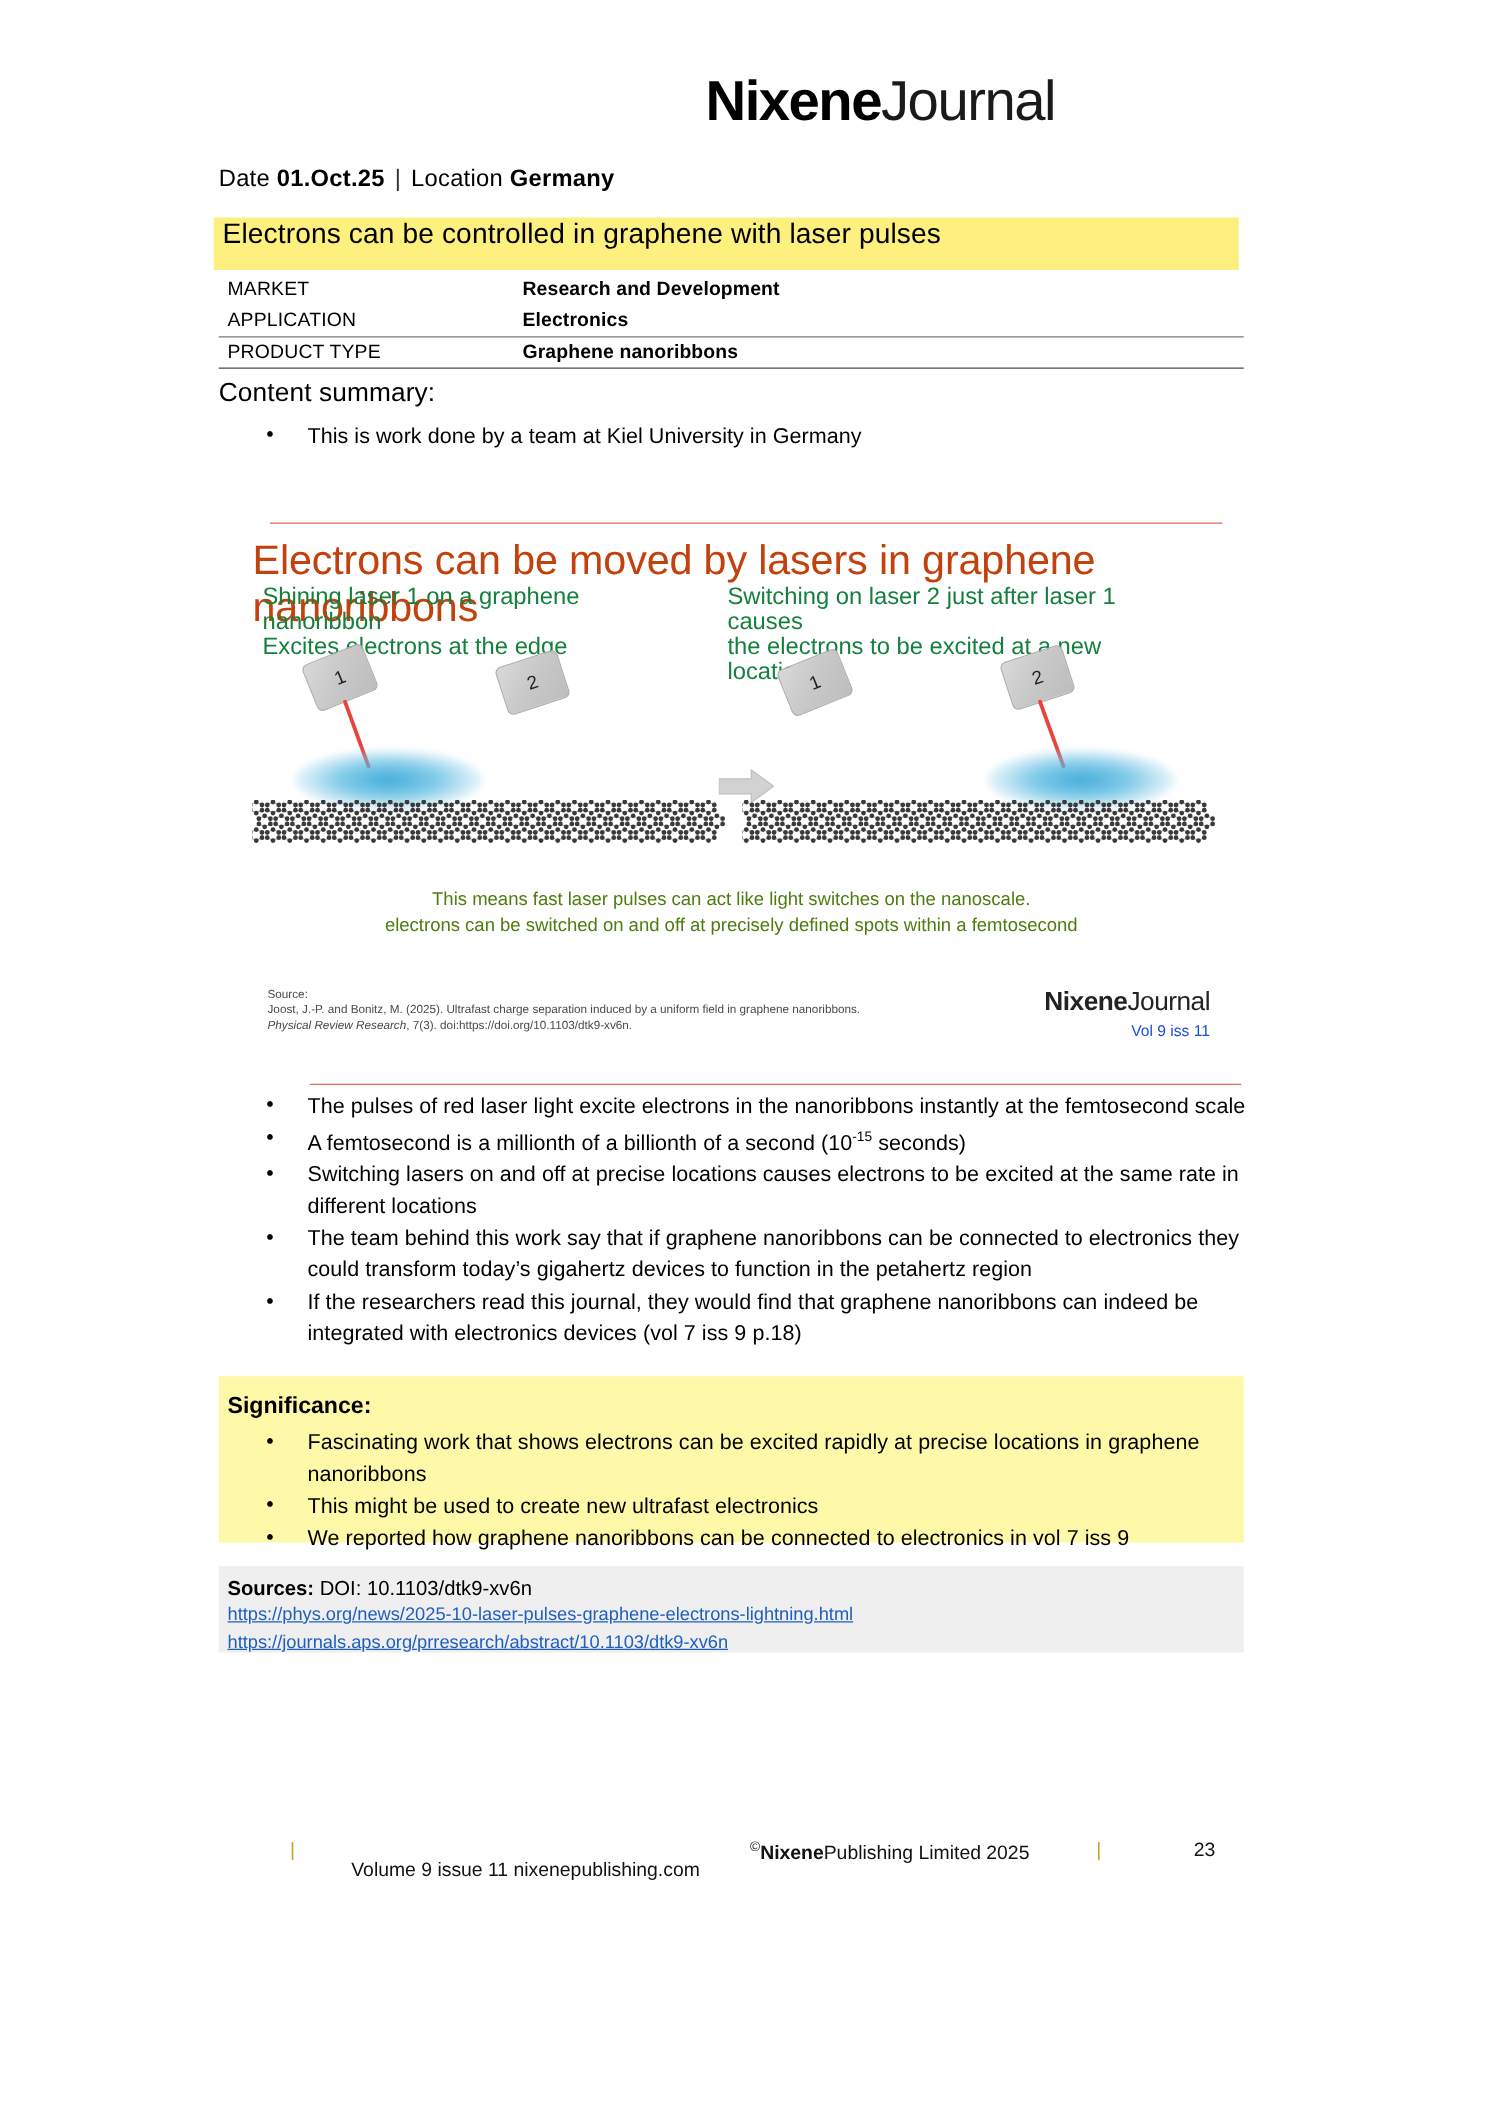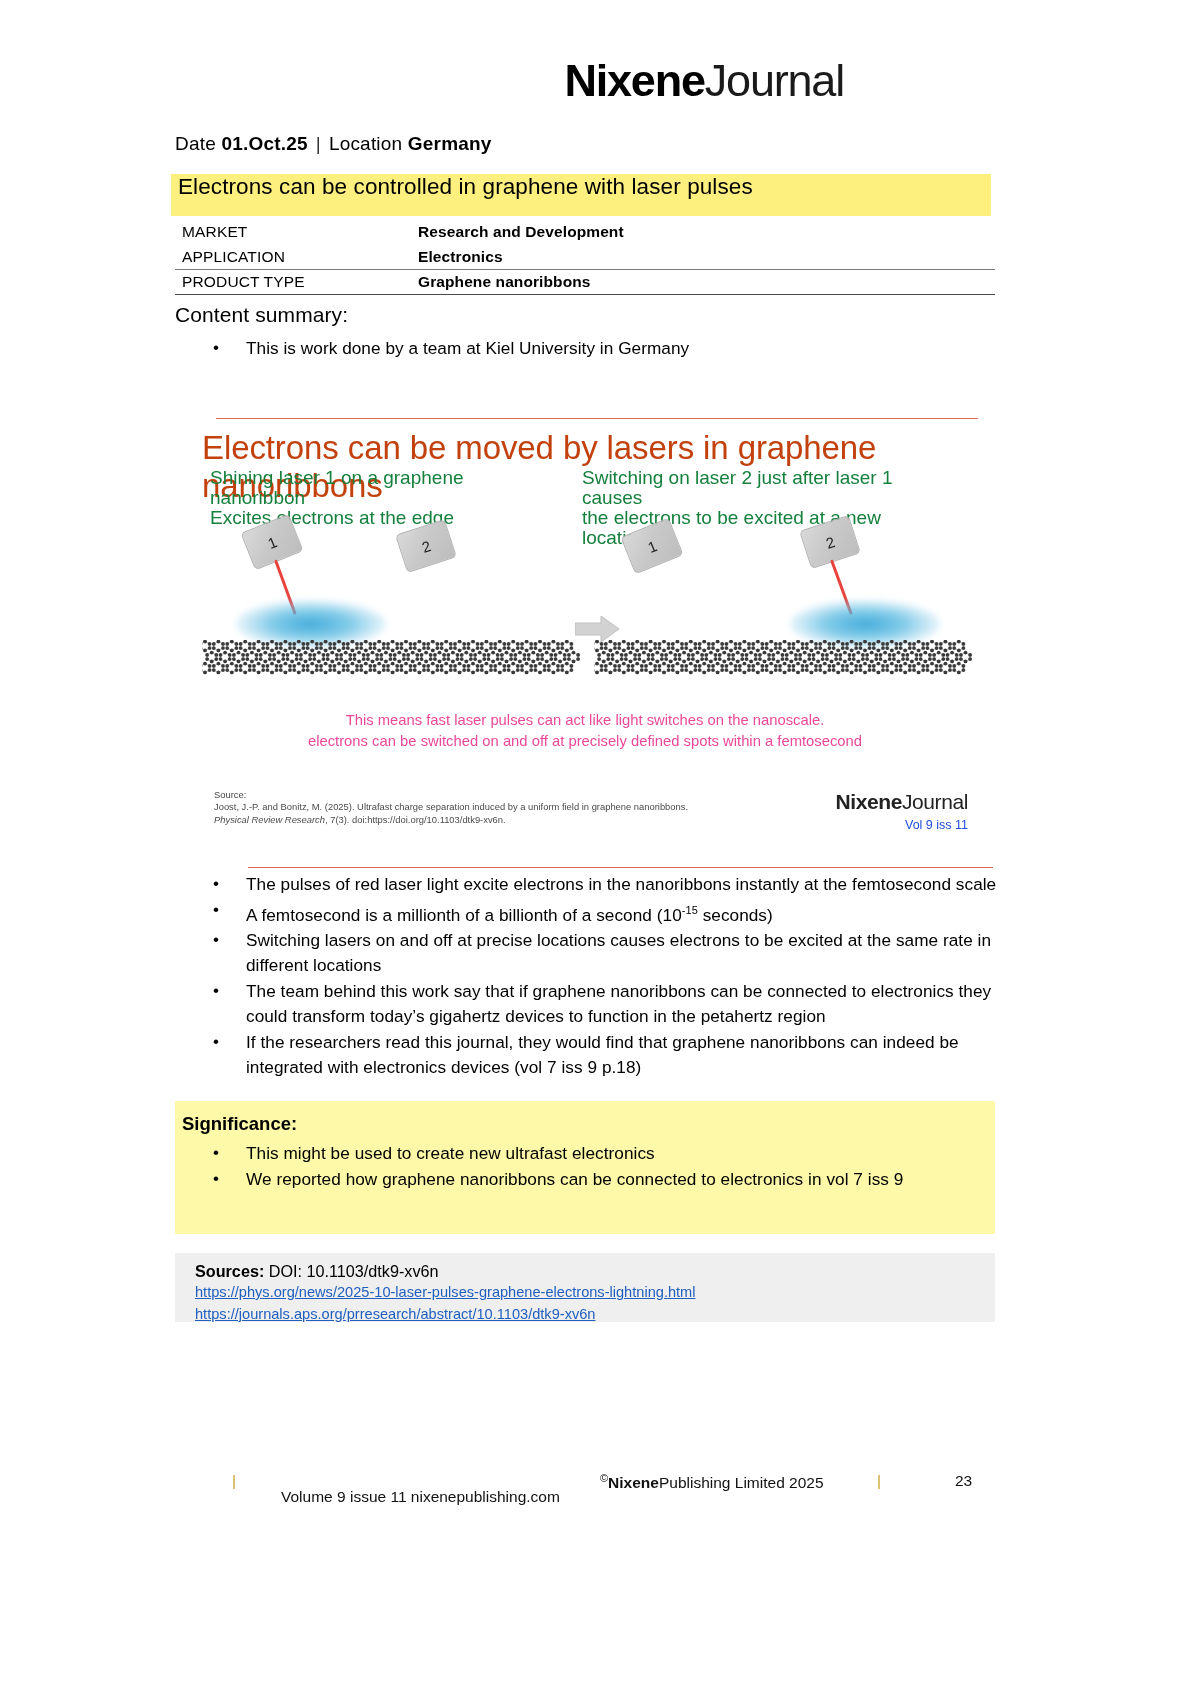--- a/index.html
+++ b/index.html
@@ -101,21 +101,21 @@
       rgba(59,168,216,.95) 0%, rgba(85,185,225,.72) 38%,
       rgba(140,205,235,.40) 62%, rgba(190,226,243,0) 82%);
     filter:blur(3px);
   }
   .lattice { position:absolute; bottom:6px; left:0; width:380px; height:52px; }
 
   .arrow-wrap { position:absolute; left:383px; top:196px; width:44px; height:30px; }
 
   .fig-note {
     position:absolute; left:0; top:292px; width:786px;
-    text-align:center; font-size:14.8px; color:#ec4899; line-height:20.5px;
+    text-align:center; font-size:14.8px; color:#4d7c0f; line-height:20.5px;
   }
 
   .fig-source {
     position:absolute; left:22px; top:371px; width:520px;
     font-size:9.4px; color:#4a4a4a; line-height:12.4px;
   }
   .fig-source .it { font-style:italic; }
   .fig-logo {
     position:absolute; right:10px; top:372px; text-align:right;
   }
@@ -139,21 +139,21 @@
     background:#fdf9a8;
   }
   .signif h3 {
     margin:0; padding:12px 0 6px 7px; font-size:18.5px; font-weight:bold;
   }
   .signif ul.blist li { font-size:17.2px; line-height:25.5px; }
 
   
   .srcbox {
     position:absolute; left:175px; top:1253px; width:820px; height:69px;
-    background:#efefef; padding:9px 0 0 20px;
+    background:#efefef; padding:9px 0 0 7px;
   }
   .srcbox .line1 { font-size:16.2px; }
   .srcbox .line1 b { font-weight:bold; }
   .srcbox a {
     display:block; color:#1f5fbf; text-decoration:underline;
     font-size:14.6px; line-height:21px; margin-top:1px;
   }
 
   
   .footer {
@@ -1462,20 +1462,21 @@
       <li><span>A femtosecond is a millionth of a billionth of a second (10</span><sup>-15</sup><span> seconds)</span></li>
       <li>Switching lasers on and off at precise locations causes electrons to be excited at the same rate in different locations</li>
       <li>The team behind this work say that if graphene nanoribbons can be connected to electronics they could transform today’s gigahertz devices to function in the petahertz region</li>
       <li>If the researchers read this journal, they would find that graphene nanoribbons can indeed be integrated with electronics devices (vol 7 iss 9 p.18)</li>
     </ul>
   </div>
 
   <div class="signif">
     <h3>Significance:</h3>
     <ul class="blist">
+      <li>Fascinating work that shows electrons can be excited rapidly at precise locations in graphene nanoribbons</li>
       <li>This might be used to create new ultrafast electronics</li>
       <li>We reported how graphene nanoribbons can be connected to electronics in vol 7 iss 9</li>
     </ul>
   </div>
 
   <div class="srcbox">
     <div class="line1">
       <b>Sources:</b>
       <span>DOI:  10.1103/dtk9-xv6n</span>
     </div>

